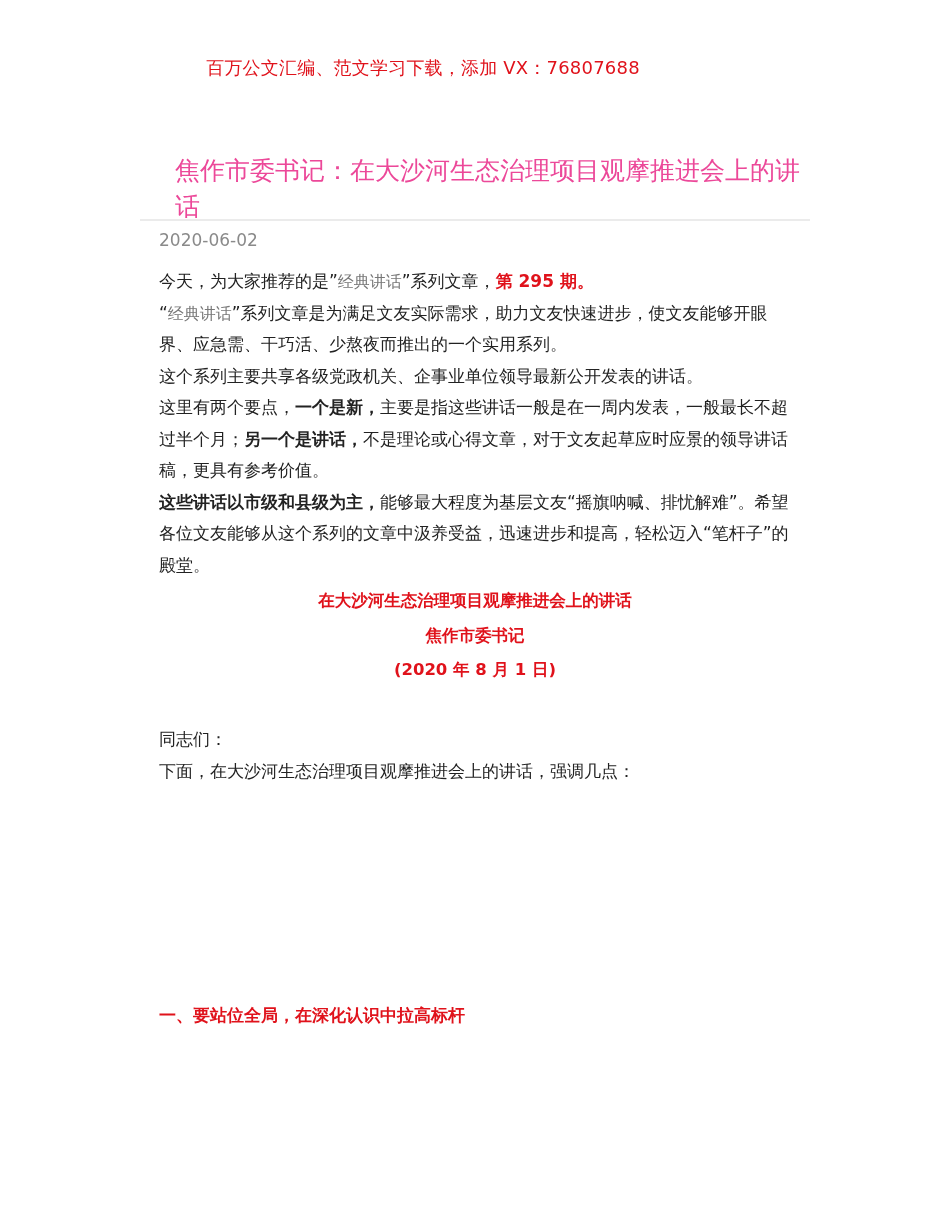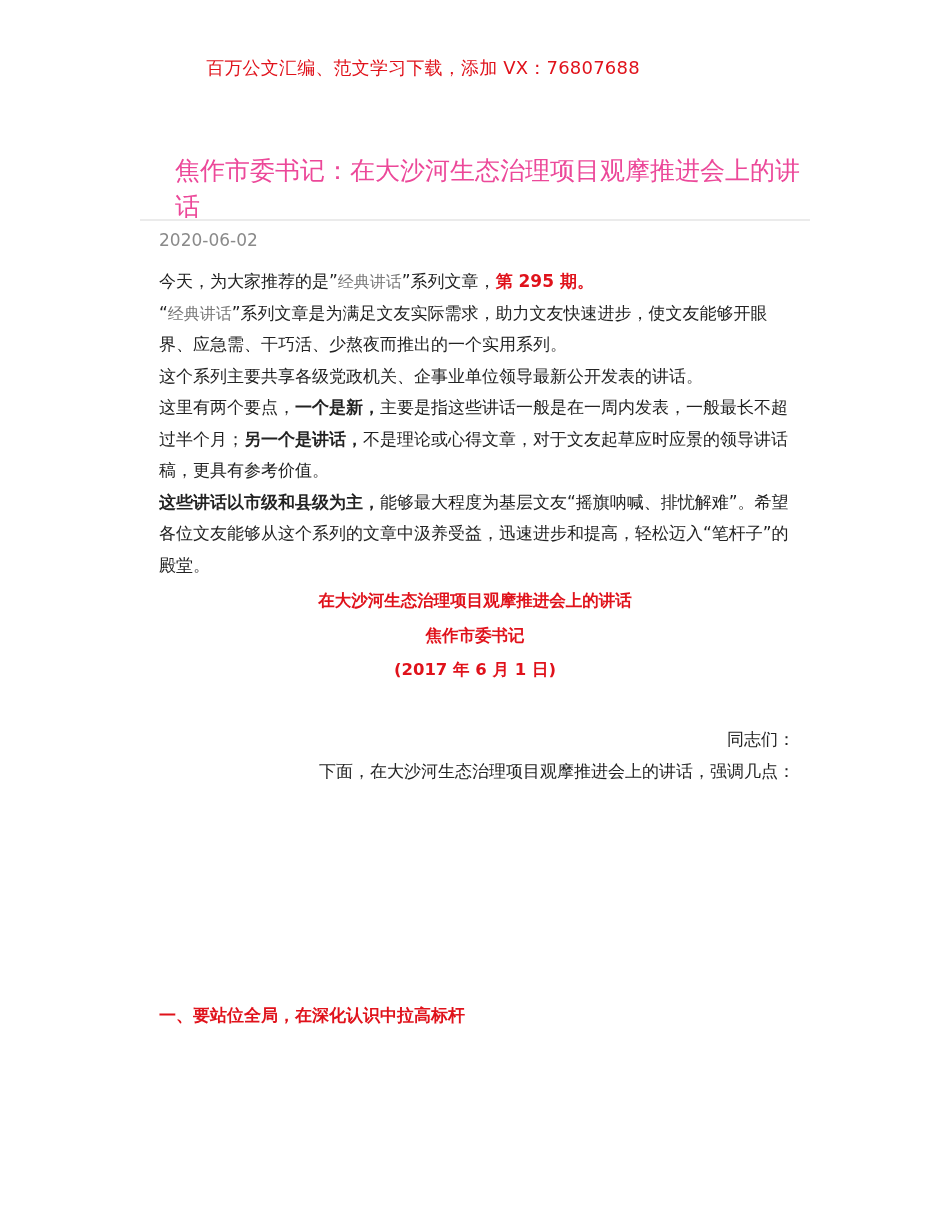--- a/index.html
+++ b/index.html
@@ -15,21 +15,21 @@
     .article { position: absolute; top: 266px; left: 159px; width: 636px;
                font-size: 17px; line-height: 31.5px; color: #222222; }
     .article p { margin: 0; }
     .quote { color: #777777; font-family: "DejaVu Serif", "Liberation Serif", serif; font-size: 16px; }
     .red-bold { color: #e0121b; font-weight: bold; }
     .bold { font-weight: bold; }
     .center-heading { text-align: center; color: #e0121b; font-weight: bold;
                       font-size: 16.5px; line-height: 34.5px; margin: 0; }
     .headings { position: absolute; top: 584px; left: 159px; width: 632px; }
     .body2 { position: absolute; top: 724px; left: 159px; width: 636px;
-             font-size: 17px; line-height: 31.5px; color: #222222; text-align: right; }
+             font-size: 17px; line-height: 31.5px; color: #222222; }
     .body2 p { margin: 0; }
     .section-h { position: absolute; top: 1004px; left: 159px; font-size: 17px;
                  font-weight: bold; color: #e0121b; }
   </style>
 </head>
 <body>
 
 <div class="banner">百万公文汇编、范文学习下载，添加 VX：76807688</div>
 
 <h1 class="title">焦作市委书记：在大沙河生态治理项目观摩推进会上的讲话</h1>
@@ -50,21 +50,21 @@
     <span>这里有两个要点，</span><span class="bold">一个是新，</span><span>主要是指这些讲话一般是在一周内发表，一般最长不超过半个月；</span><span class="bold">另一个是讲话，</span><span>不是理论或心得文章，对于文友起草应时应景的领导讲话稿，更具有参考价值。</span>
   </p>
   <p>
     <span class="bold">这些讲话以市级和县级为主，</span><span>能够最大程度为基层文友“摇旗呐喊、排忧解难”。希望各位文友能够从这个系列的文章中汲养受益，迅速进步和提高，轻松迈入“笔杆子”的殿堂。</span>
   </p>
 </div>
 
 <div class="headings">
   <p class="center-heading">在大沙河生态治理项目观摩推进会上的讲话</p>
   <p class="center-heading">焦作市委书记</p>
-  <p class="center-heading">(2017 年 6 月 1 日)</p>
+  <p class="center-heading">(2020 年 8 月 1 日)</p>
 </div>
 
 <div class="body2">
   <p>同志们：</p>
   <p>下面，在大沙河生态治理项目观摩推进会上的讲话，强调几点：</p>
 </div>
 
 <div class="section-h">一、要站位全局，在深化认识中拉高标杆</div>
 
 </body></html>

